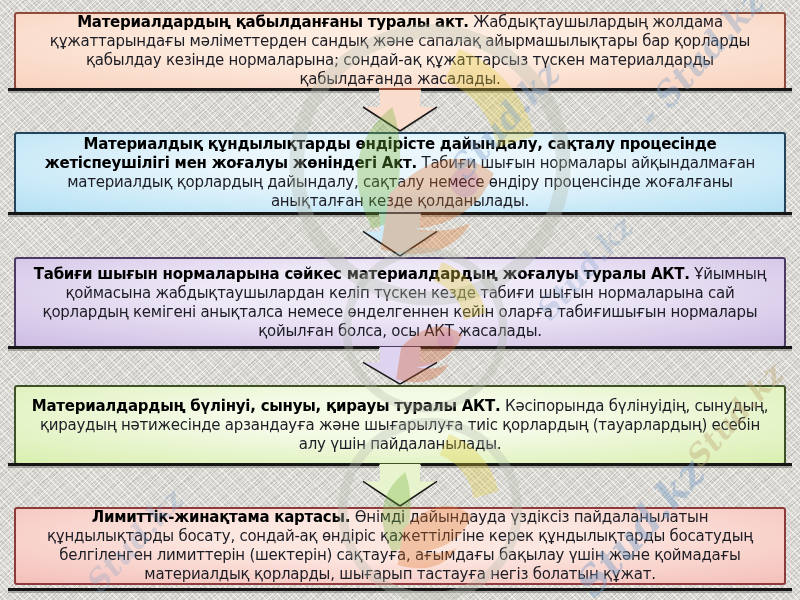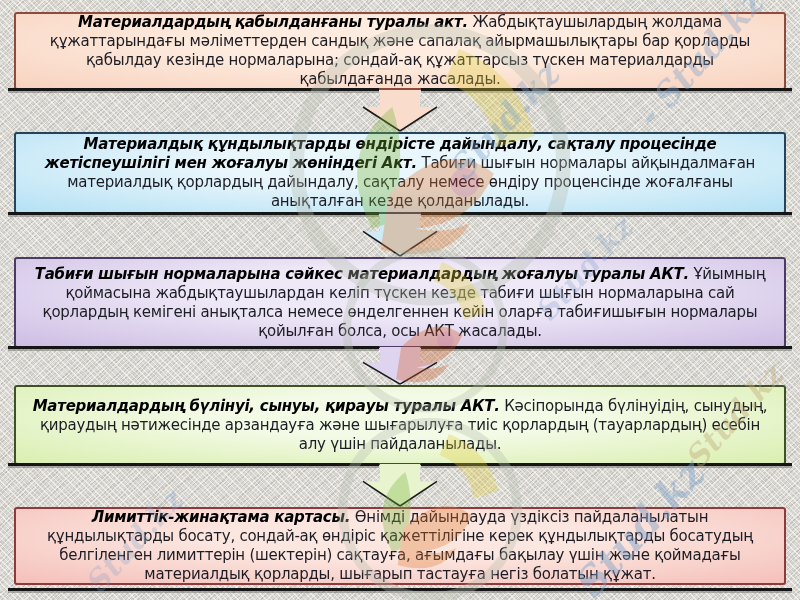--- a/index.html
+++ b/index.html
@@ -15,21 +15,21 @@
       repeating-linear-gradient(-33deg, rgba(128,126,120,.18) 0 1px, transparent 1px 7px);
   }
   .box{
     position:absolute;left:14px;width:772px;box-sizing:border-box;
     border:2px solid var(--border,#555);border-radius:3px;
     background:radial-gradient(110% 130% at 50% 38%, var(--light,#eee) 22%, var(--edge,#ccc) 100%);
     display:flex;align-items:center;justify-content:center;
     text-align:center;padding:2px 14px;z-index:2;
   }
   .txt{margin:0;font-size:15px;line-height:19px;color:#1c1c24;letter-spacing:-0.25px;}
-  .lead{font-style:italic;font-weight:bold;color:#000;}
+  .lead{font-weight:bold;color:#000;}
   .u1{top:12px;height:78px;}
   .u2{top:132px;height:82px;}
   .u3{top:257px;height:91px;}
   .u4{top:385px;height:80px;}
   .u5{top:507px;height:78px;padding-left:14px;}
   .rule{position:absolute;height:3px;background:#151515;box-shadow:0 2px 0 rgba(110,110,105,.5);z-index:3;}
   .rl{left:8px;width:371px;}
   .rr{left:421px;width:371px;}
   .r1{top:88px;} .r2{top:212px;} .r3{top:346px;} .r4{top:463px;}
   .r5{top:588px;left:8px;width:784px;}

